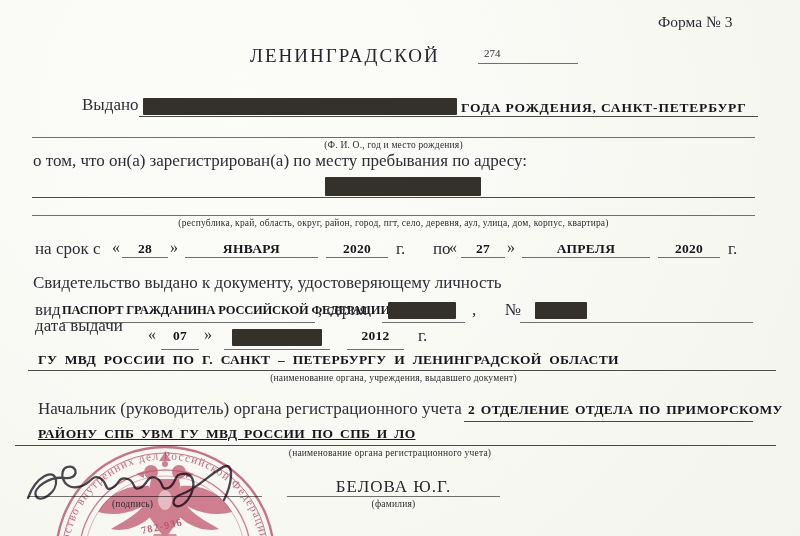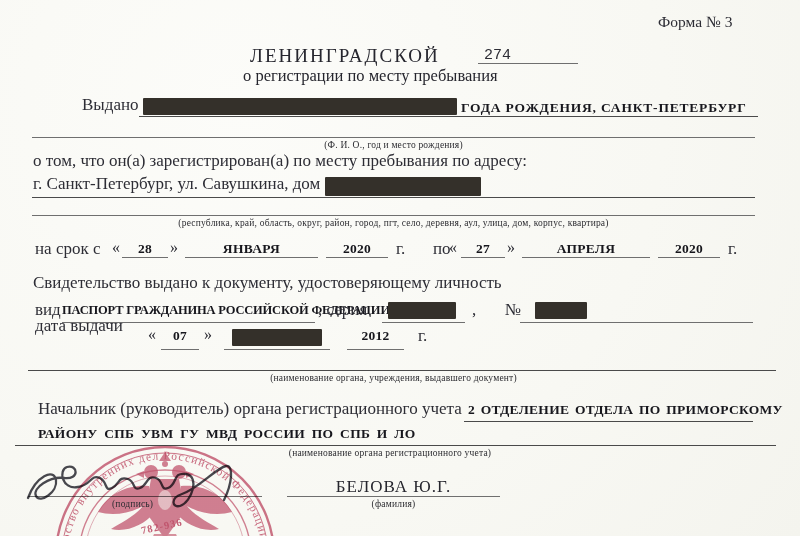--- a/index.html
+++ b/index.html
@@ -16,50 +16,48 @@
   .bold-sm{font-weight:bold;font-size:12.5px;color:#17171d;letter-spacing:-.2px;}
   .caption{font-size:9.5px;color:#2c2c31;letter-spacing:.2px;}
   .rule{position:absolute;height:0;border-bottom:1px solid #6f6f6f;}
   .rule-strong{position:absolute;height:0;border-bottom:1.5px solid #4a4a4a;}
   .redaction{position:absolute;background:#34302a;border-radius:1px;}
   .center{text-align:center;white-space:nowrap;}
   .ctr{display:block;text-align:center;}
   .stamp-svg{position:absolute;left:50px;top:438px;mix-blend-mode:multiply;z-index:5;}
   .sig-svg{position:absolute;left:20px;top:458px;mix-blend-mode:multiply;z-index:6;}
   .title-main{font-size:19px;letter-spacing:2px;color:#26262e;}
-  .title-num{font-size:15px;font-family:Liberation Mono, monospace;}
+  .title-num{font-size:11px;}
   .subtitle{font-size:16.5px;color:#26262e;}
   .quote{font-size:16px;}
-  .word-sp3{word-spacing:3px;}
+  .word-sp3{word-spacing:3px;text-decoration:underline;}
   .word-sp4{word-spacing:4px;}
   .word-sp2{word-spacing:2px;}
   .official{font-size:17px;letter-spacing:1px;color:#26262e;}
 </style>
 </head>
 <body>
 
 <div class="page">
 
   <div class="abs" style="left:658px;top:13px;font-size:15.5px;">Форма № 3</div>
 
   <div class="abs title-main" style="left:250px;top:45px;">ЛЕНИНГРАДСКОЙ</div>
   <div class="abs title-num" style="left:484px;top:47px;">274</div>
   <div class="rule" style="left:478px;top:63px;width:100px;"></div>
-  <div class="abs subtitle" style="left:243px;top:66px;">о регистрации по месту пребывания</div>
 
   <div class="abs t17" style="left:82px;top:95px;">Выдано</div>
   <div class="redaction" style="left:143px;top:98px;width:314px;height:17px;"></div>
   <div class="abs bold-fill" style="left:461px;top:100px;letter-spacing:.8px;">ГОДА РОЖДЕНИЯ, САНКТ-ПЕТЕРБУРГ</div>
   <div class="rule-strong" style="left:139px;top:116px;width:619px;"></div>
   <div class="rule" style="left:32px;top:137px;width:723px;"></div>
   <div class="abs caption ctr" style="left:32px;top:140px;width:723px;">(Ф. И. О., год и место рождения)</div>
 
   <div class="abs t17" style="left:33px;top:151px;">о том, что он(а) зарегистрирован(а) по месту пребывания по адресу:</div>
 
-  <div class="abs t17" style="left:33px;top:174px;">г. Санкт-Петербург, ул. Савушкина, дом</div>
   <div class="redaction" style="left:325px;top:177px;width:156px;height:19px;"></div>
   <div class="rule-strong" style="left:32px;top:197px;width:723px;"></div>
   <div class="rule" style="left:32px;top:215px;width:723px;"></div>
   <div class="abs caption ctr" style="left:32px;top:218px;width:723px;">(республика, край, область, округ, район, город, пгт, село, деревня, аул, улица, дом, корпус, квартира)</div>
 
   <div class="abs t17" style="left:35px;top:239px;">на срок с</div>
   <div class="abs quote" style="left:112px;top:239px;">«</div>
   <div class="abs bold-fill center" style="left:122px;top:241px;width:46px;">28</div>
   <div class="abs quote" style="left:170px;top:239px;">»</div>
   <div class="abs bold-fill center" style="left:185px;top:241px;width:133px;">ЯНВАРЯ</div>
@@ -95,20 +93,21 @@
   <div class="abs quote" style="left:148px;top:326px;">«</div>
   <div class="abs bold-fill center" style="left:161px;top:328px;width:38px;">07</div>
   <div class="abs quote" style="left:204px;top:326px;">»</div>
   <div class="redaction" style="left:232px;top:329px;width:90px;height:17px;"></div>
   <div class="abs bold-fill center" style="left:347px;top:328px;width:57px;">2012</div>
   <div class="abs t17" style="left:418px;top:326px;">г.</div>
   <div class="rule" style="left:161px;top:349px;width:38px;"></div>
   <div class="rule" style="left:224px;top:349px;width:106px;"></div>
   <div class="rule" style="left:347px;top:349px;width:57px;"></div>
 
+  <div class="abs bold-fill word-sp4" style="left:38px;top:352px;">ГУ МВД РОССИИ ПО Г. САНКТ – ПЕТЕРБУРГУ И ЛЕНИНГРАДСКОЙ ОБЛАСТИ</div>
   <div class="rule-strong" style="left:28px;top:370px;width:748px;"></div>
   <div class="abs caption ctr" style="left:32px;top:373px;width:723px;">(наименование органа, учреждения, выдавшего документ)</div>
 
   <div class="abs t17" style="left:38px;top:399px;">Начальник (руководитель) органа регистрационного учета</div>
   <div class="abs bold-fill word-sp2" style="left:468px;top:402px;">2 ОТДЕЛЕНИЕ ОТДЕЛА  ПО ПРИМОРСКОМУ</div>
   <div class="rule-strong" style="left:464px;top:421px;width:289px;"></div>
   <div class="abs bold-fill word-sp3" style="left:38px;top:426px;">РАЙОНУ СПБ УВМ  ГУ  МВД РОССИИ  ПО СПБ  И  ЛО</div>
   <div class="rule-strong" style="left:15px;top:445px;width:761px;"></div>
   <div class="abs caption ctr" style="left:30px;top:448px;width:720px;">(наименование органа регистрационного учета)</div>
 

